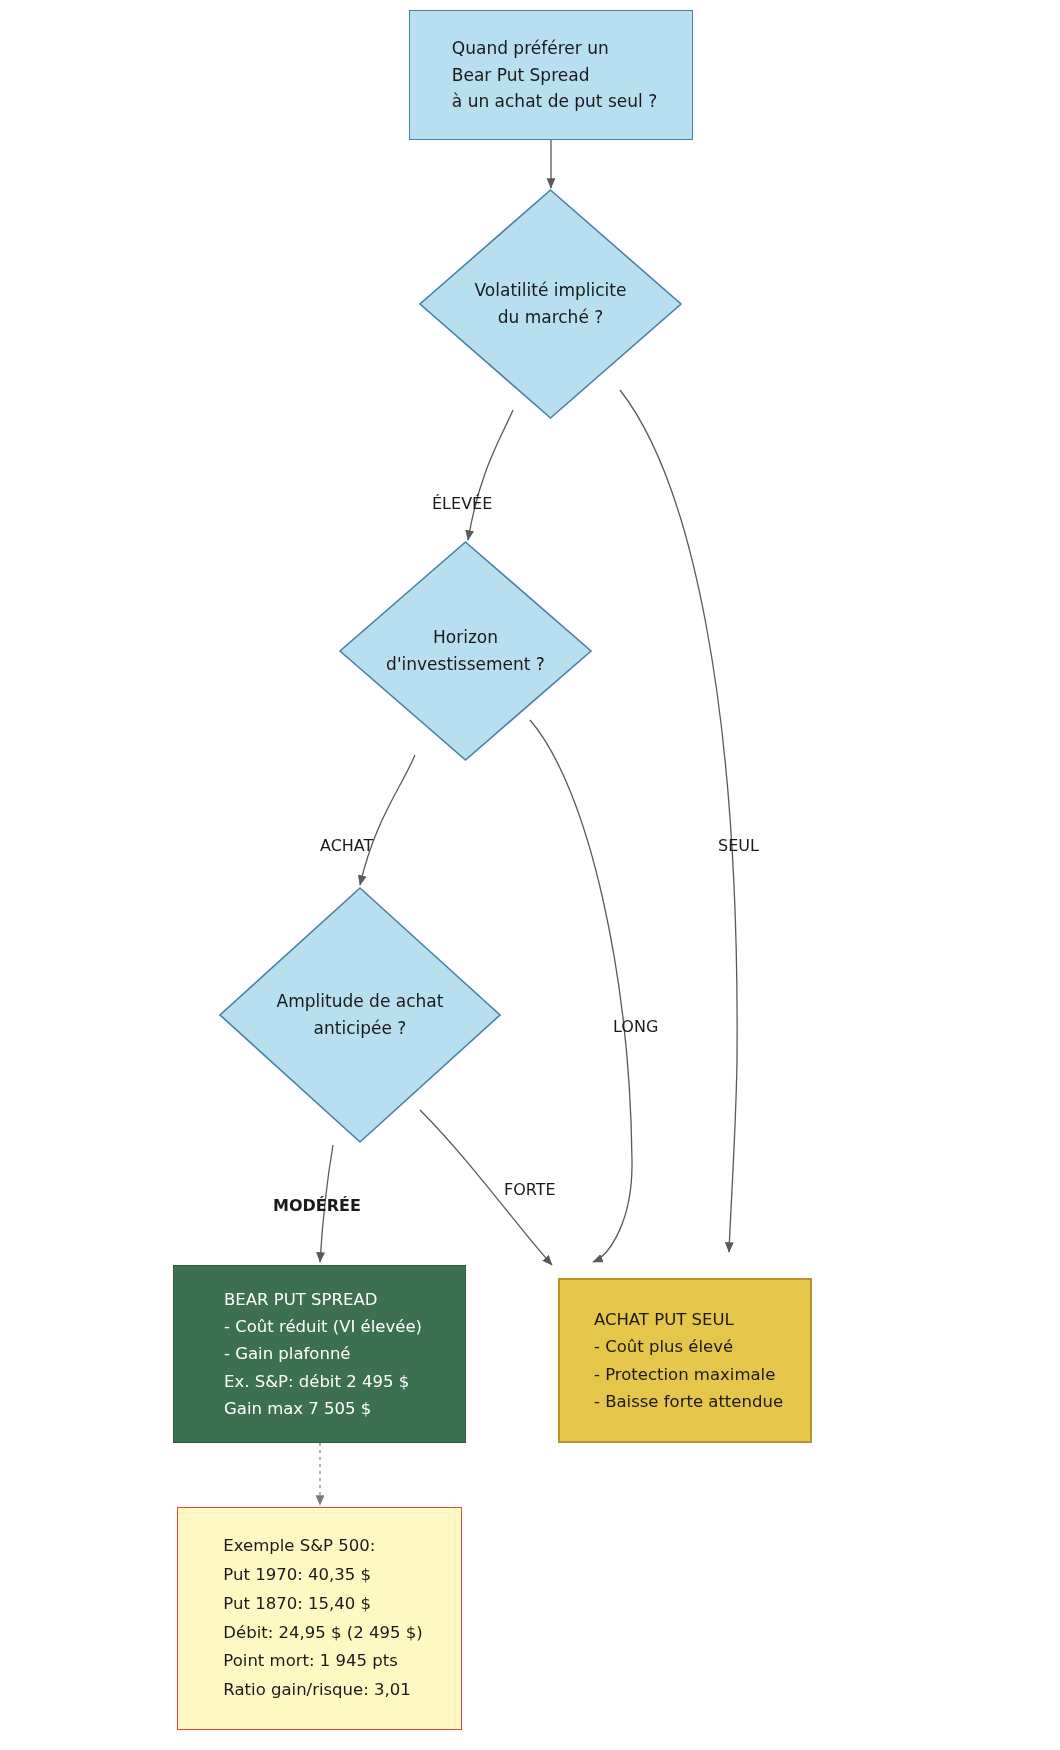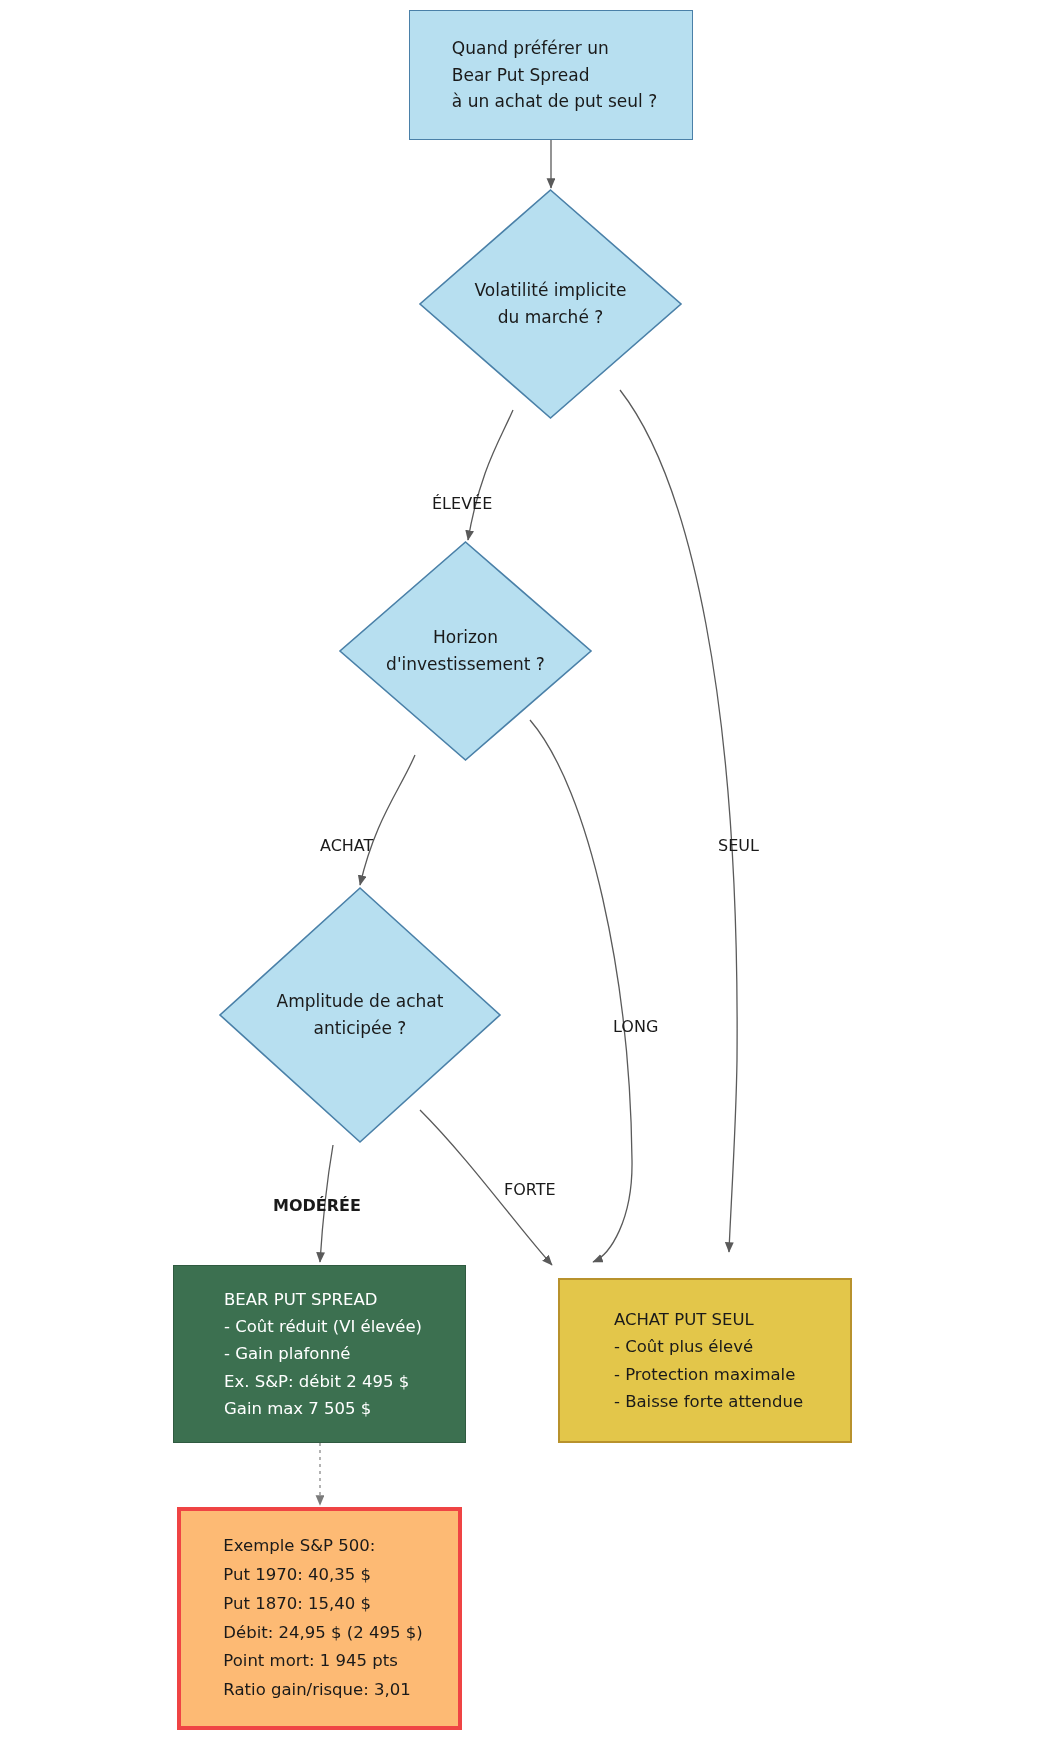--- a/index.html
+++ b/index.html
@@ -80,22 +80,22 @@
     line-height: 1.65;
   }
   .box-yellow {
     background: #e3c64a;
     border: 2.2px solid #b8922c;
     color: #1a1a1a;
     font-size: 16.5px;
     line-height: 1.65;
   }
   .box-note {
-    background: #fdba74;
-    border: 4px solid #ef4444;
+    background: #fef9c3;
+    border: 1px solid #ef4444;
     color: #1a1a1a;
     font-size: 16.5px;
     line-height: 1.75;
   }
   .edge-label {
     position: absolute;
     font-size: 16px;
     color: #1a1a1a;
     white-space: nowrap;
   }
@@ -162,21 +162,21 @@
     <div class="diamond-label multiline">Amplitude de achat
 anticipée ?</div>
   </div>
 
   <div class="node box-green multiline" style="left:173px; top:1265px; width:293px; height:178px;">BEAR PUT SPREAD
 - Coût réduit (VI élevée)
 - Gain plafonné
 Ex. S&amp;P: débit 2 495 $
 Gain max 7 505 $</div>
 
-  <div class="node box-yellow multiline" style="left:558px; top:1278px; width:294px; height:165px;">ACHAT PUT SEUL
+  <div class="node box-yellow multiline" style="left:558px; top:1278px; width:254px; height:165px;">ACHAT PUT SEUL
 - Coût plus élevé
 - Protection maximale
 - Baisse forte attendue</div>
 
   <div class="node box-note multiline" style="left:177px; top:1507px; width:285px; height:223px;">Exemple S&amp;P 500:
 Put 1970: 40,35 $
 Put 1870: 15,40 $
 Débit: 24,95 $ (2 495 $)
 Point mort: 1 945 pts
 Ratio gain/risque: 3,01</div>

